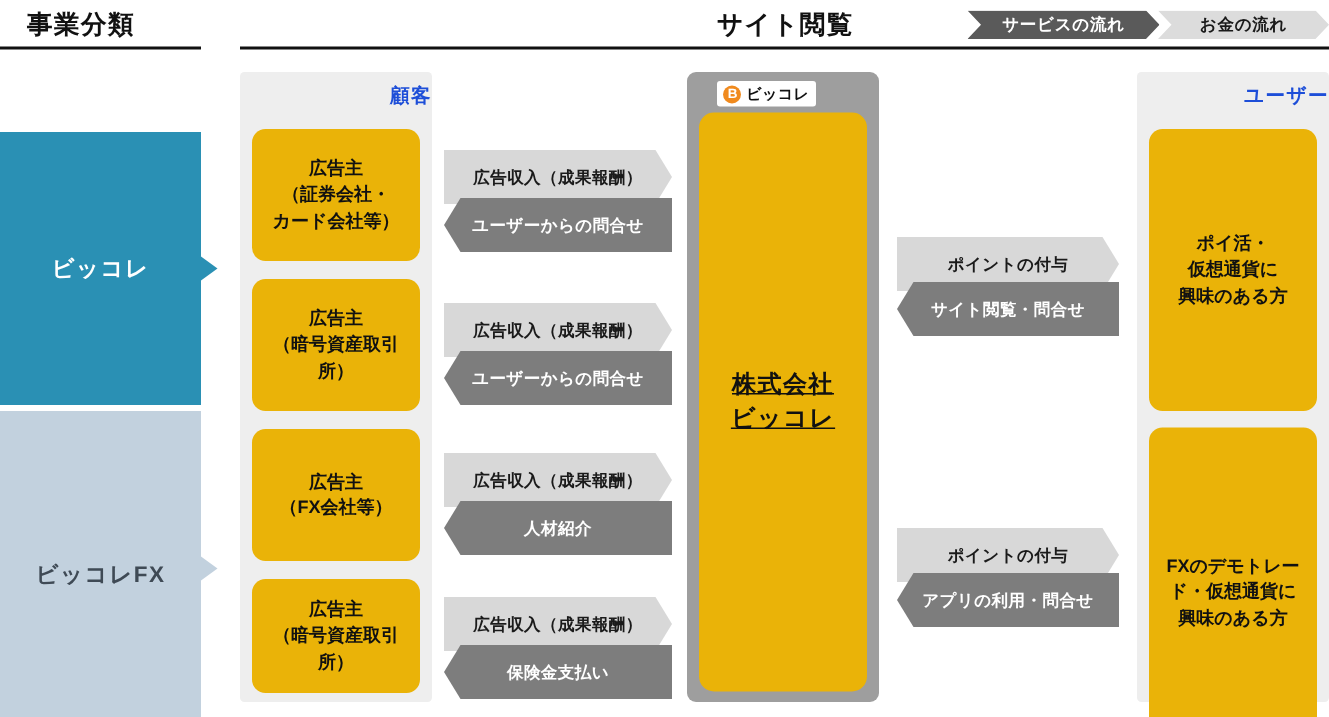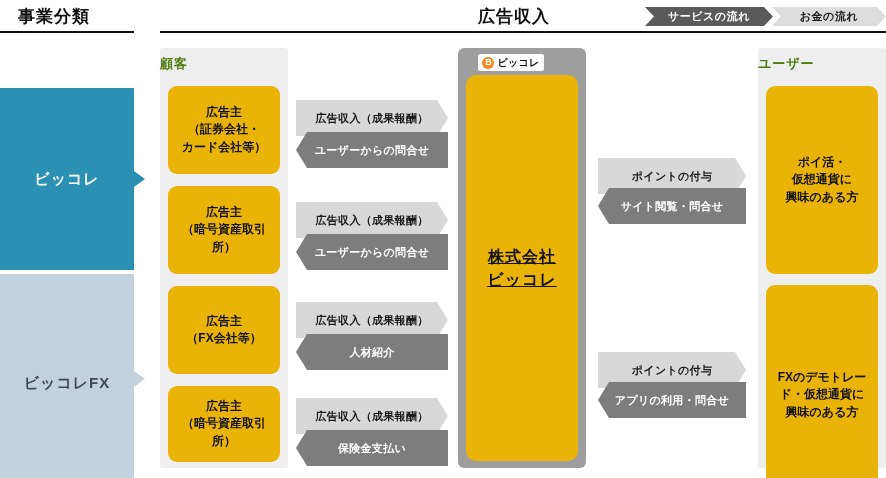--- a/index.html
+++ b/index.html
@@ -97,24 +97,24 @@
   #panel-customer { left: 160px; top: 48px;  width: 128px; height: 420px; }
   #panel-user     { left: 758px; top: 48px;  width: 128px; height: 420px; }
   #panel-company  {
     left: 458px; top: 48px; width: 128px; height: 420px;
     background: #9e9e9e; border-radius: 6px;
   }
 
   .col-head {
     position: absolute;
     width: 128px;
-    text-align: left;
+    text-align: right;
     font-size: 13px;
     font-weight: bold;
-    color: #4d7c0f;
+    color: #1d4ed8;
     letter-spacing: 1px;
     white-space: nowrap;
   }
   #head-customer { left: 160px; top: 55px; }
   #head-user     { left: 758px; top: 55px; }
 
   
   #company-logo {
     position: absolute;
     left: 478px; top: 54px;
@@ -223,21 +223,21 @@
   #flow-r2b { top: 382px; }
 </style>
 </head>
 <body>
 
 <div id="diagram">
 
   <div class="hdr-title" id="title-left">事業分類</div>
   <div class="hdr-rule" id="rule-left"></div>
 
-  <div class="hdr-title" id="title-right">広告収入</div>
+  <div class="hdr-title" id="title-right">サイト閲覧</div>
   <div class="hdr-rule" id="rule-right"></div>
 
   <div class="legend" id="legend-service">サービスの流れ</div>
   <div class="legend" id="legend-money">お金の流れ</div>
 
   <div class="cat-block" id="cat-biccolle">ビッコレ</div>
   <div class="cat-arrow" id="cat-arrow-1"></div>
 
   <div class="cat-block" id="cat-biccolle-fx">ビッコレFX</div>
   <div class="cat-arrow" id="cat-arrow-2"></div>

